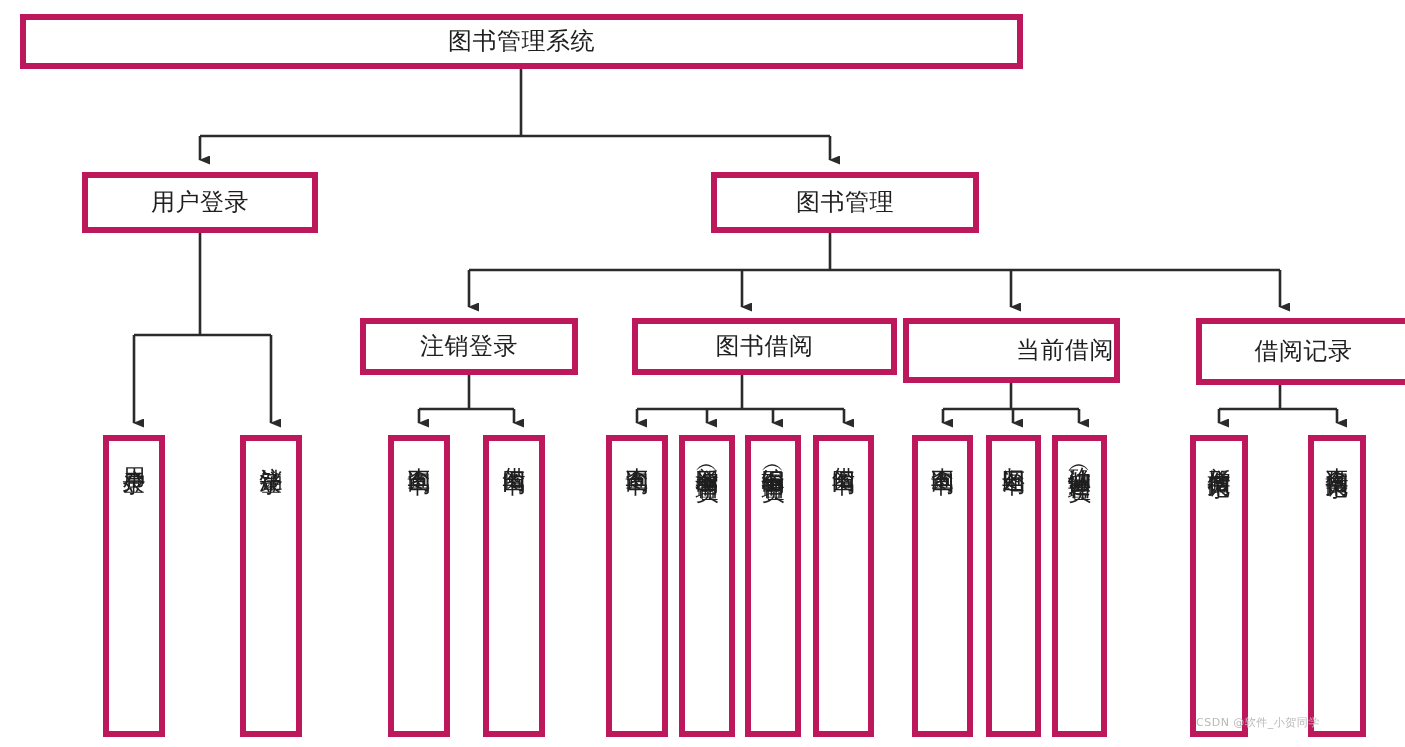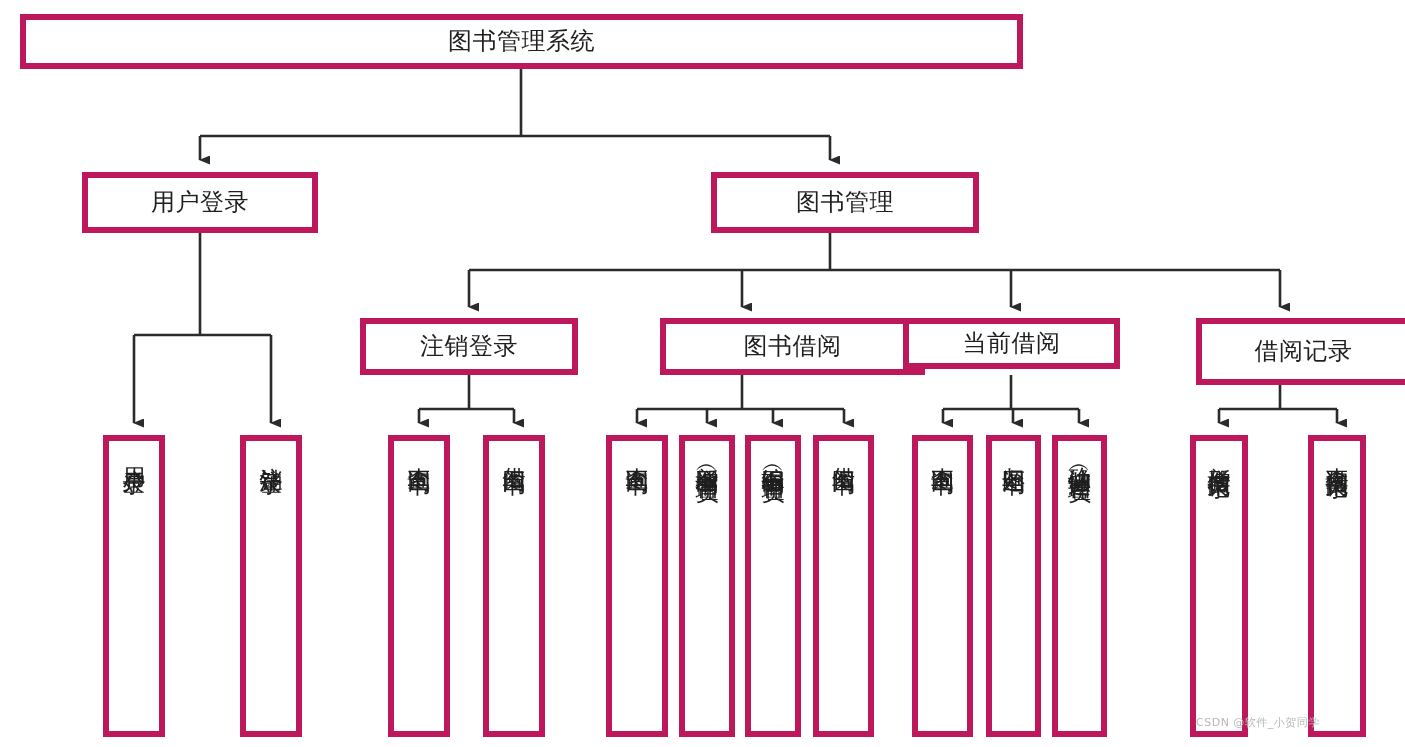--- a/index.html
+++ b/index.html
@@ -134,24 +134,24 @@
   <div class="node-box level2" style="left: 82px; top: 172px; width: 236px; height: 61px;">
     <span class="node-label">用户登录</span>
   </div>
   <div class="node-box level2" style="left: 711px; top: 172px; width: 268px; height: 61px;">
     <span class="node-label">图书管理</span>
   </div>
 
   <div class="node-box level3" style="left: 360px; top: 318px; width: 218px; height: 57px;">
     <span class="node-label">注销登录</span>
   </div>
-  <div class="node-box level3" style="left: 660px; top: 318px; width: 265px; height: 57px;">
+  <div class="node-box level3" style="left: 632px; top: 318px; width: 265px; height: 57px;">
     <span class="node-label">图书借阅</span>
   </div>
-  <div class="node-box level3" style="left: 903px; top: 318px; width: 217px; height: 51px;">
+  <div class="node-box level3" style="left: 903px; top: 318px; width: 217px; height: 65px; justify-content: flex-end;">
     <span class="node-label">当前借阅</span>
   </div>
   <div class="node-box level3" style="left: 1196px; top: 318px; width: 215px; height: 67px;">
     <span class="node-label">借阅记录</span>
   </div>
 
   <div class="node-box leaf" style="left: 103px; top: 435px; width: 62px; height: 302px;">
     <span class="node-label">用户登录</span>
   </div>
   <div class="node-box leaf" style="left: 240px; top: 435px; width: 62px; height: 302px;">

